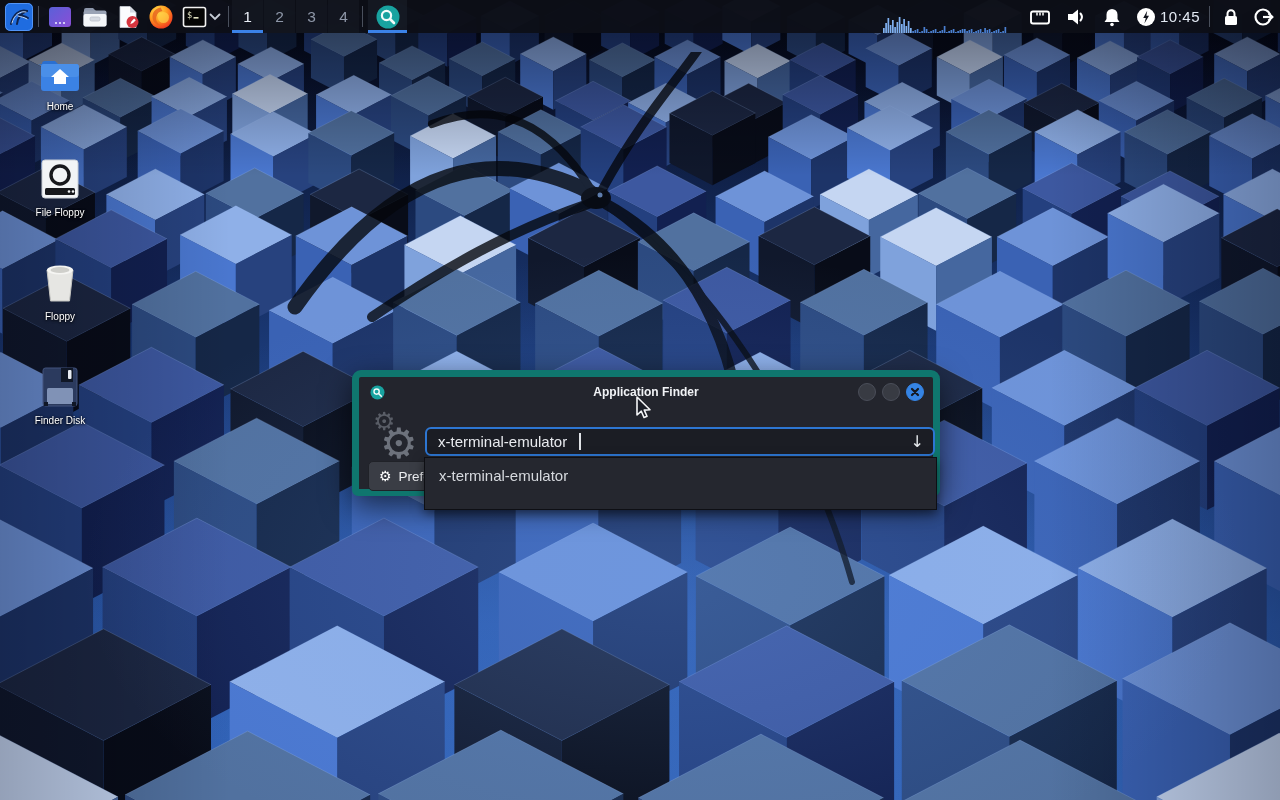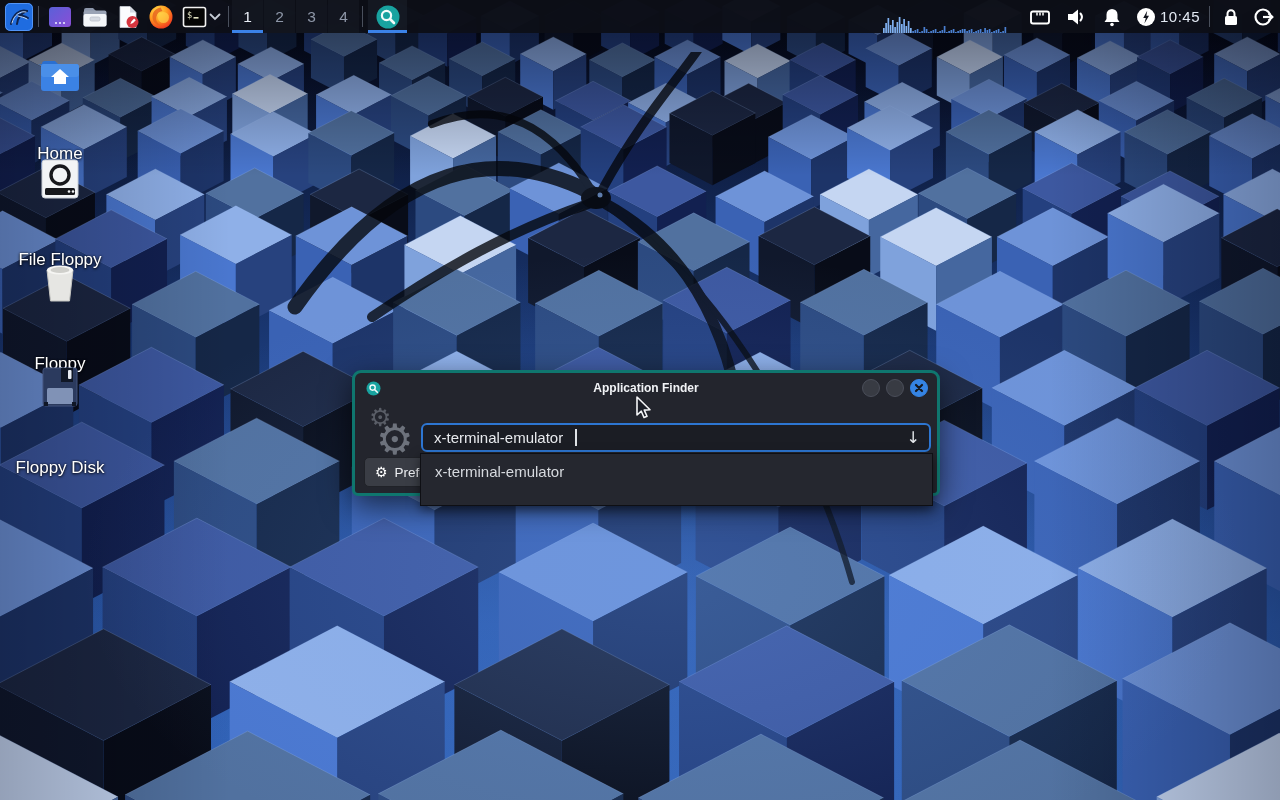--- a/index.html
+++ b/index.html
@@ -14,40 +14,40 @@
   .wall-light { position:absolute; inset:0; pointer-events:none;
     background:
       radial-gradient(ellipse 900px 500px at 52% 72%, rgba(110,160,240,.22), transparent 65%),
       linear-gradient(180deg, rgba(0,0,8,.55) 0%, transparent 22%),
       linear-gradient(90deg, rgba(0,0,10,.25) 0%, transparent 18%, transparent 82%, rgba(0,0,10,.28) 100%); }
   #dragon-svg { position:absolute; left:250px; top:52px; pointer-events:none; opacity:.9; }
 
   
   .desk-icon { position:absolute; left:12px; width:96px; display:flex; flex-direction:column;
                align-items:center; gap:7px; cursor:default; }
-  .desk-icon .lbl { color:#fff; font-size:17px; text-shadow:0 1px 3px rgba(0,0,0,.9), 0 0 2px rgba(0,0,0,.7);margin-top:43px; }
+  .desk-icon .lbl { color:#fff; font-size:10px; text-shadow:0 1px 3px rgba(0,0,0,.9), 0 0 2px rgba(0,0,0,.7); }
 
   
   .panel { position:absolute; left:0; top:0; width:1280px; height:33px; z-index:20;
            background:rgba(13,15,23,.96); display:flex; align-items:center; }
   .p-abs { position:absolute; top:0; height:33px; display:flex; align-items:center; justify-content:center; }
   .p-sep { position:absolute; top:6px; width:1px; height:21px; background:#555b68; opacity:.85; }
   .launcher { border-radius:4px; }
   .ws-cell { position:absolute; top:0; height:33px; width:31px; display:flex; align-items:center;
              justify-content:center; font-size:15.5px; color:#8e97a8; background:rgba(24,27,38,.5); }
   .ws-cell.active { color:#e9eef6; }
   .ws-cell.active::after { content:""; position:absolute; left:0; right:0; bottom:0; height:3px; background:#3b82e8; }
   .finder-launch { position:absolute; top:0; height:33px; width:39px; display:flex; align-items:center;
                    justify-content:center; background:rgba(28,32,44,.55); }
   .finder-launch::after { content:""; position:absolute; left:0; right:0; bottom:0; height:3px; background:#3b82e8; }
   .clock { color:#e2e9f3; font-size:15px; letter-spacing:.5px; }
 
   
   .finder { position:absolute; left:352px; top:370px; width:588px; height:126px; z-index:30;
-            background:#23252d; border:3px solid #0f766e; border-radius:9px 9px 6px 6px;
+            background:#23252d; border:7px solid #0f766e; border-radius:9px 9px 6px 6px;
             box-shadow:0 10px 30px rgba(0,0,0,.6); }
   .titlebar { position:relative; height:30px; display:flex; align-items:center; }
   .title-txt { flex:1; text-align:center; font-size:12px; font-weight:bold; color:#f1f3f6; }
   .tb-icon { position:absolute; left:11px; top:8px; }
   .tb-btns { position:absolute; right:9px; top:6px; display:flex; gap:6px; }
   .tb-btn { width:18px; height:18px; border-radius:50%; background:#383b43; border:1px solid #4a4e59;
             display:flex; align-items:center; justify-content:center; cursor:default; }
   .tb-btn.close { background:#3584e4; border-color:#3584e4; }
   .gears { position:absolute; left:12px; top:32px; width:50px; height:58px; color:#6d717b; }
   .gears .g1 { position:absolute; left:2px; top:-2px; font-size:25px; color:#595d66;
@@ -691,21 +691,21 @@
   <div class="desk-icon" style="top:366px;">
     <svg width="38" height="42">
       <rect x="2" y="2" width="34" height="38" rx="2.5" fill="#2b3least"></rect>
       <rect x="2" y="2" width="34" height="38" rx="2.5" fill="#2b3a5e" stroke="#42537c" stroke-width="1"></rect>
       <rect x="20" y="2" width="12" height="14" fill="#101726"></rect>
       <rect x="27" y="4" width="3.5" height="9" rx="1" fill="#e8ecf2"></rect>
       <rect x="6" y="22" width="26" height="16" rx="1.5" fill="#8fa2c6" opacity="0.85"></rect>
       <rect x="3" y="36" width="4" height="4" fill="#101726"></rect>
       <rect x="31" y="36" width="4" height="4" fill="#101726"></rect>
     </svg>
-    <div class="lbl">Floppy Disk</div>
+    <div class="lbl">Finder Disk</div>
   </div>
 
   <div class="panel">
 
     <div class="p-abs launcher" style="left:3px; width:32px;">
       <svg width="28" height="28">
         <rect x="0" y="0" width="28" height="28" rx="5" fill="#1f6ce0"></rect>
         <rect x="0.5" y="0.5" width="27" height="27" rx="5" fill="none" stroke="#6aa6ff" stroke-width="1" opacity="0.7"></rect>
         <g fill="none" stroke="#0c2350" stroke-width="2" stroke-linecap="round">
           <path d="M6 21 C 8 11, 15 6, 22 8"></path>

